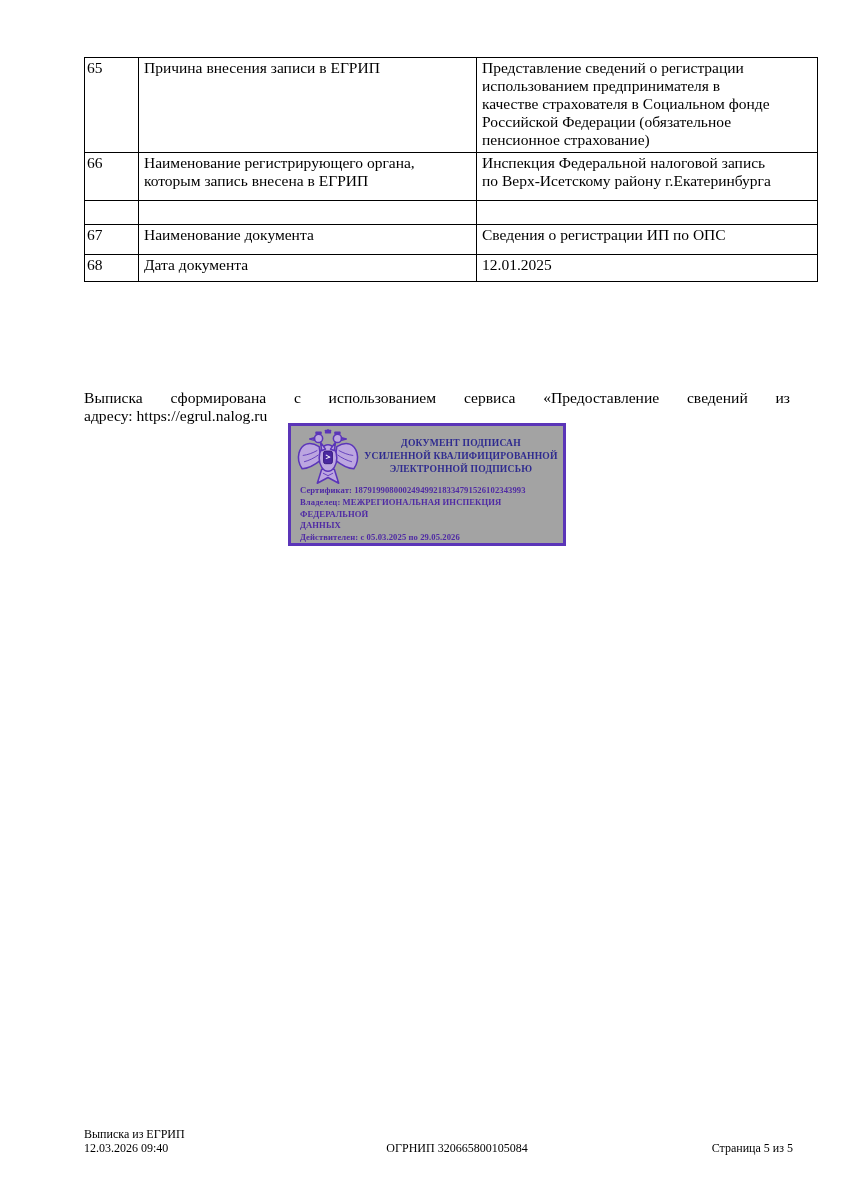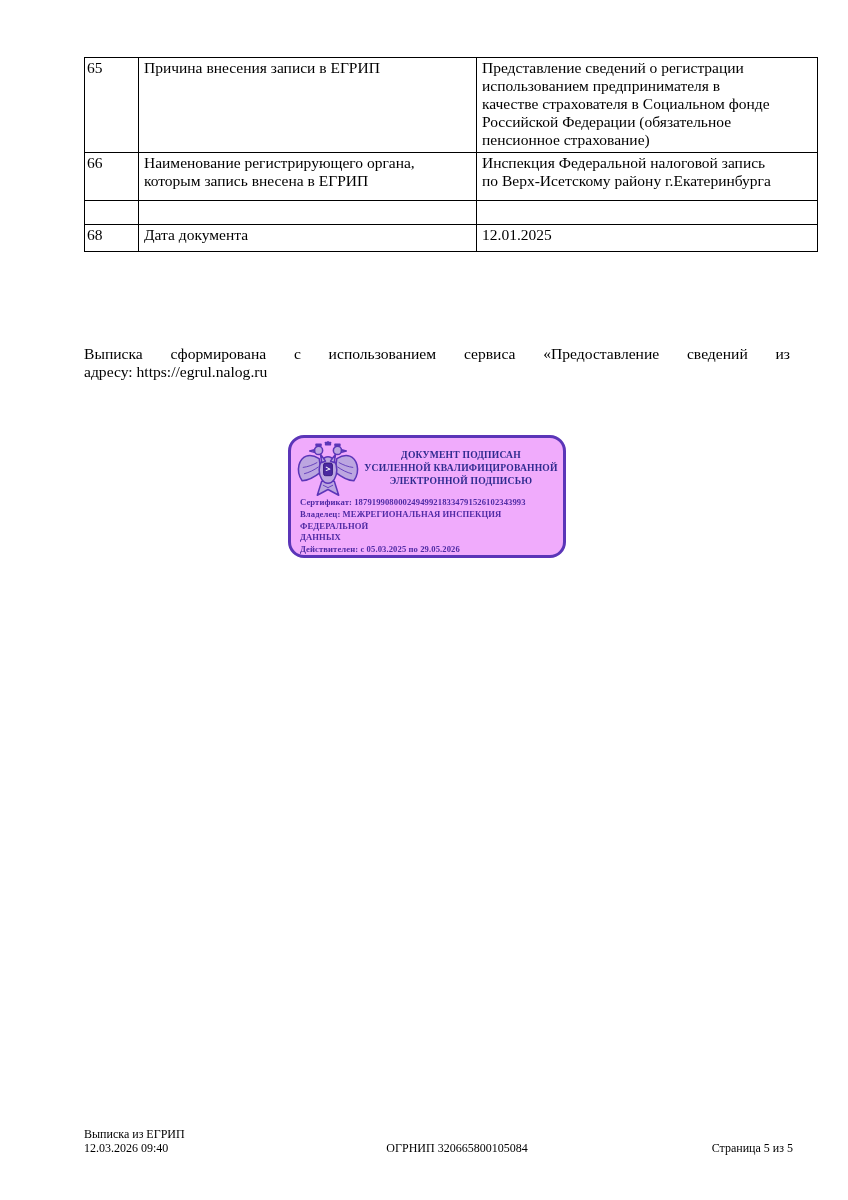--- a/index.html
+++ b/index.html
@@ -35,32 +35,31 @@
   tr.r-spacer td { height:20px; }
   tr.r-docs td { height:39px; }
   tr.r-67 td { height:26px; }
   tr.r-68 td { height:23px; }
 
   
   .para {
     position:absolute; left:84px; top:345px; width:706px;
     font-size:15.6px; line-height:18.4px;
   }
-  .para .jline { text-align:justify; text-align-last:justify; }
+  .para .jline { text-align:justify; text-align-last:justify;margin-top:44px; }
   .para .lline { text-align:left; }
 
   
   .stamp {
     position:absolute; left:288px; top:423px;
     width:278px; height:123px;
     border:3px solid #5b35b8;
-    border-radius:16px;
+    border-radius:0;
     box-sizing:border-box;
-    background:#f0abfc;
-    margin-top:12px;
+    background:#a3a3a3;
   }
   .stamp .eagle { position:absolute; left:5px; top:3px; width:64px; height:58px; }
   .stamp-title {
     position:absolute; left:72px; top:10px; width:196px;
     text-align:center; font-weight:bold;
     font-size:9.6px; line-height:13px;
     color:#2f2b8f;
     white-space:pre-line;
     letter-spacing:0.2px;
   }
@@ -98,20 +97,25 @@
     <td class="col-num">66</td>
     <td class="col-label">Наименование регистрирующего органа,
 которым запись внесена в ЕГРИП</td>
     <td class="col-value">Инспекция Федеральной налоговой запись
 по Верх-Исетскому району г.Екатеринбурга</td>
   </tr>
   <tr class="r-spacer">
     <td class="col-num"></td>
     <td class="col-label"></td>
     <td class="col-value"></td>
+  </tr>
+  <tr class="r-67">
+    <td class="col-num">67</td>
+    <td class="col-label">Наименование документа</td>
+    <td class="col-value">Сведения о регистрации ИП по ОПС</td>
   </tr>
   <tr class="r-68">
     <td class="col-num">68</td>
     <td class="col-label">Дата документа</td>
     <td class="col-value">12.01.2025</td>
   </tr>
 </tbody>
   </table>
 
 <div class="para">

